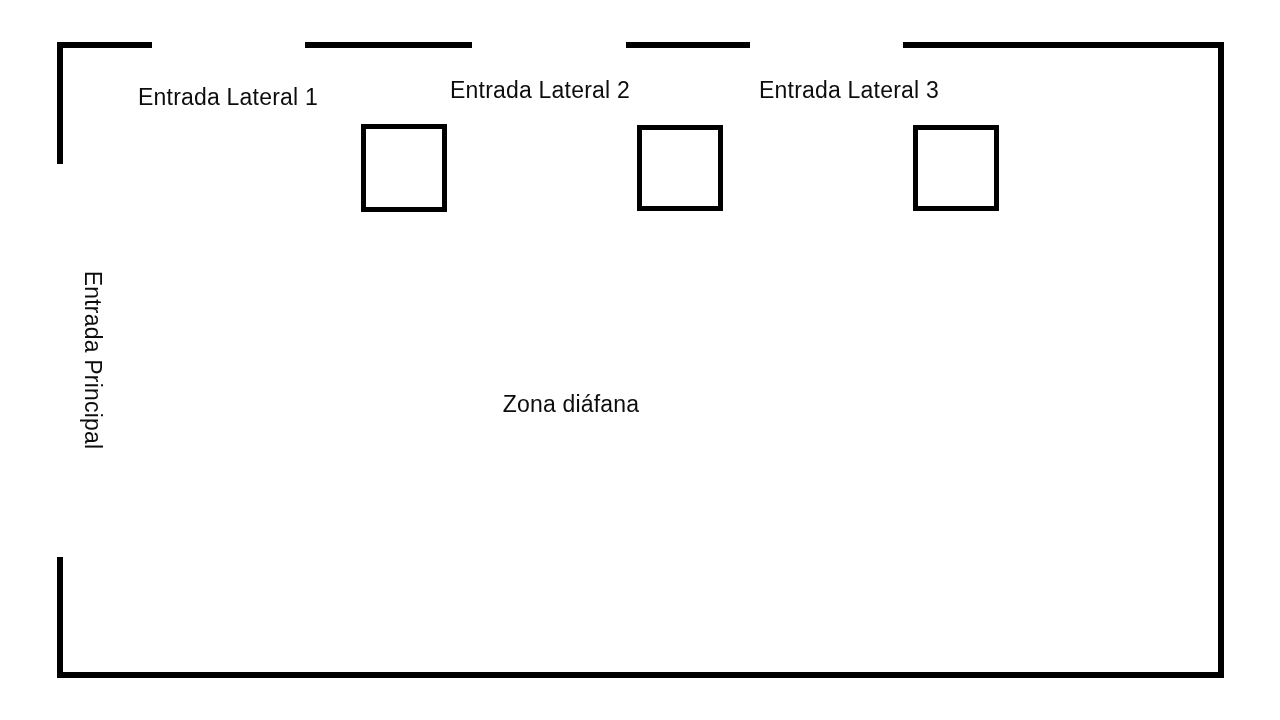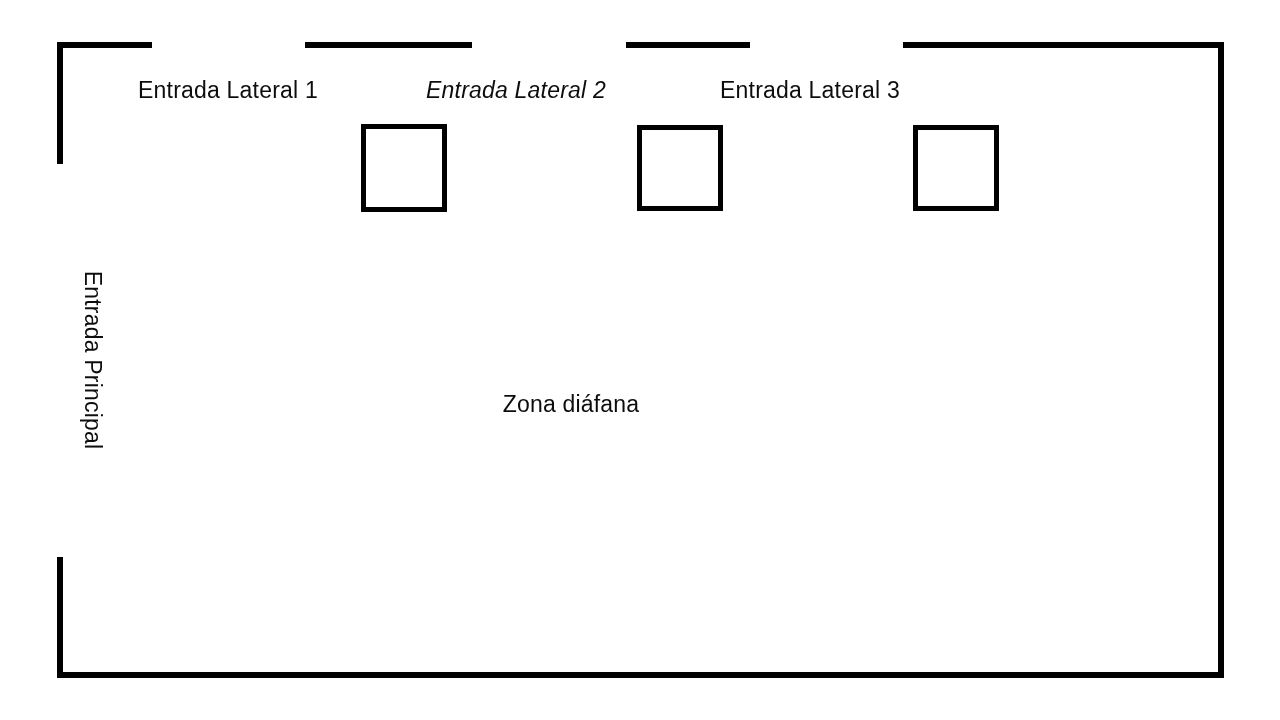--- a/index.html
+++ b/index.html
@@ -52,20 +52,20 @@
   <div class="wall" style="left:57px; top:42px;  width:6px; height:122px;"></div>
   <div class="wall" style="left:57px; top:557px; width:6px; height:121px;"></div>
 
   <div class="wall" style="left:1218px; top:42px;  width:6px;    height:636px;"></div>
   <div class="wall" style="left:57px;  top:672px; width:1167px; height:6px;"></div>
 
   <div class="pillar" style="left:361px; top:124px; height:88px;"></div>
   <div class="pillar" style="left:637px; top:125px;"></div>
   <div class="pillar" style="left:913px; top:125px;"></div>
 
-  <div class="label" style="left:228px; top:90px;">Entrada Lateral 1</div>
-  <div class="label" style="left:516px; top:90px;font-style:italic;">Entrada Lateral 2</div>
-  <div class="label" style="left:810px; top:90px;">Entrada Lateral 3</div>
+  <div class="label" style="left:228px; top:97px;">Entrada Lateral 1</div>
+  <div class="label" style="left:540px; top:90px;">Entrada Lateral 2</div>
+  <div class="label" style="left:849px; top:90px;">Entrada Lateral 3</div>
   <div class="label vertical" style="left:92px; top:360px;">Entrada Principal</div>
 
   <div class="label" style="left:571px; top:404px;">Zona diáfana</div>
 
 </div>
 
 </body></html>

